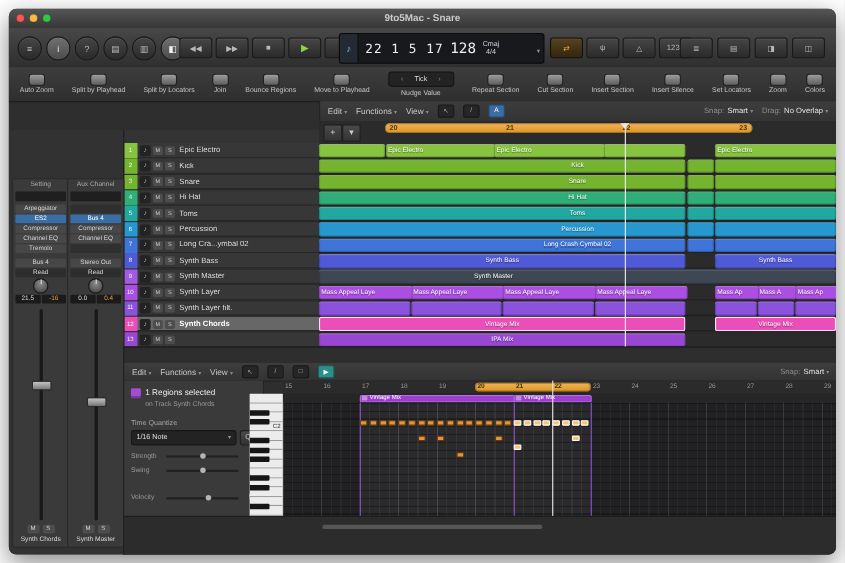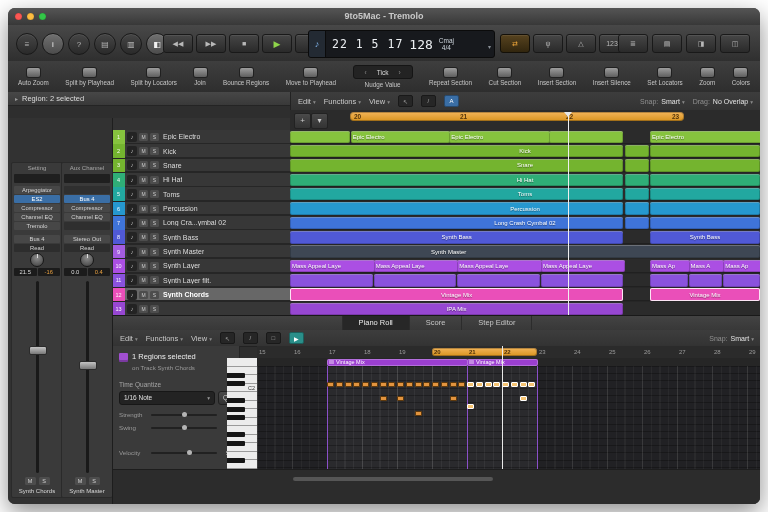--- a/index.html
+++ b/index.html
@@ -172,21 +172,21 @@
 <body>
 
 <div class="window">
 
   <div class="titlebar">
     <div class="traffic">
       <span class="tl red"></span>
       <span class="tl yellow"></span>
       <span class="tl green"></span>
     </div>
-    <div class="title-text">9to5Mac - Tremolo</div>
+    <div class="title-text">9to5Mac - Snare</div>
   </div>
 
   <div class="controlbar">
     <div class="cbgroup" id="view-buttons">
         <div class="cbtn round">≡</div>
         <div class="cbtn round active">i</div>
         <div class="cbtn round">?</div>
         <div class="cbtn round">▤</div>
         <div class="cbtn round">▥</div>
         <div class="cbtn round active">◧</div>
@@ -276,23 +276,20 @@
       <div class="tbarbtn">
         <div class="tbaricon"></div>
         <div class="tbarlabel">Zoom</div>
       </div>
       <div class="tbarbtn">
         <div class="tbaricon"></div>
         <div class="tbarlabel">Colors</div>
       </div>
     </div>
 
-  <div class="hstrip" id="region-strip">
-    <span>Region: 2 selected</span>
-  </div>
 
   <div id="tracks-menubar" class="menubar">
     <span class="mgroup" id="tm-menus">
         <span class="menu">Edit</span>
         <span class="menu">Functions</span>
         <span class="menu">View</span>
       </span>
     <span class="mgroup" id="tm-tools">
         <span class="mini">↖</span>
         <span class="mini">/</span>
@@ -601,25 +598,20 @@
         </div>
         <div class="cms">
           <div>M</div>
           <div>S</div>
         </div>
         <div class="cname">Synth Master</div>
       </div>
   </div>
 
   <div id="editor">
-    <div id="editor-tabbar">
-        <div class="etab active">Piano Roll</div>
-        <div class="etab">Score</div>
-        <div class="etab">Step Editor</div>
-      </div>
     <div id="editor-menubar" class="menubar">
       <span class="mgroup" id="em-menus">
           <span class="menu">Edit</span>
           <span class="menu">Functions</span>
           <span class="menu">View</span>
         </span>
       <span class="mgroup" id="em-tools">
           <span class="mini">↖</span>
           <span class="mini">/</span>
           <span class="mini">□</span>

